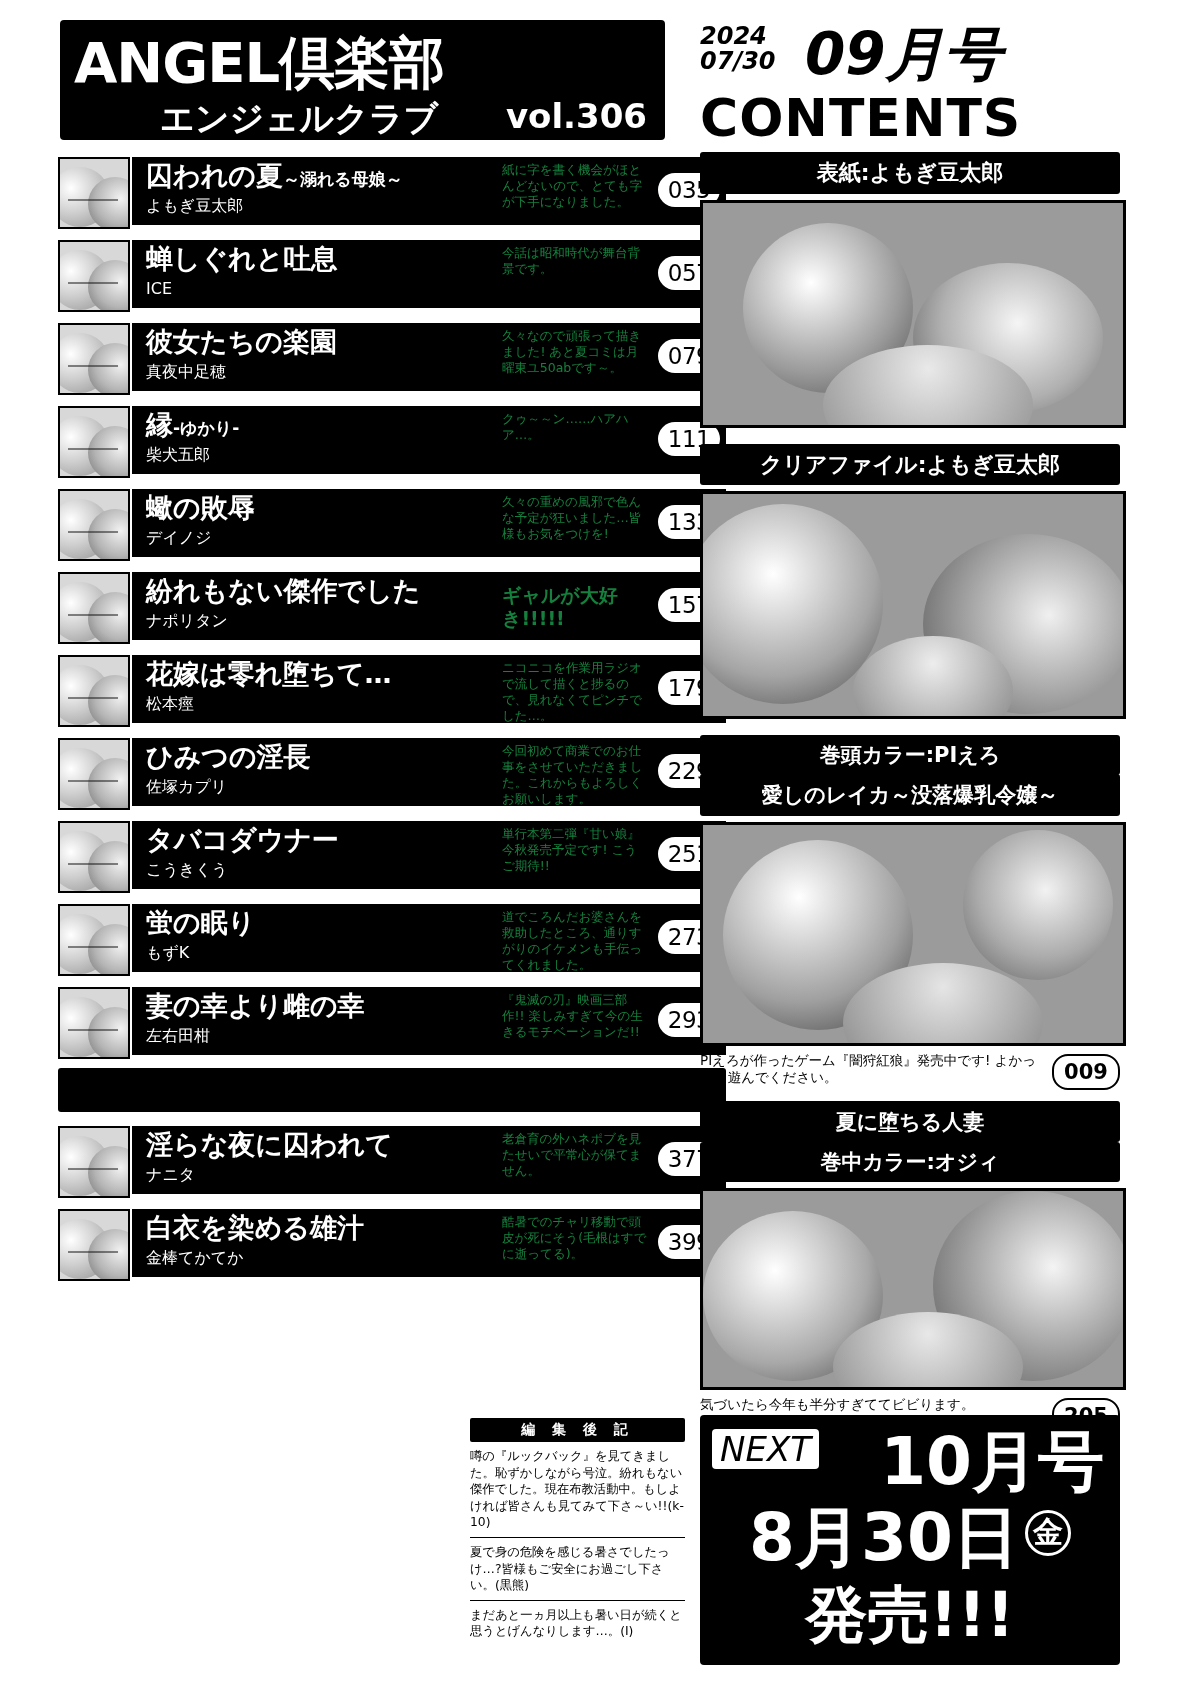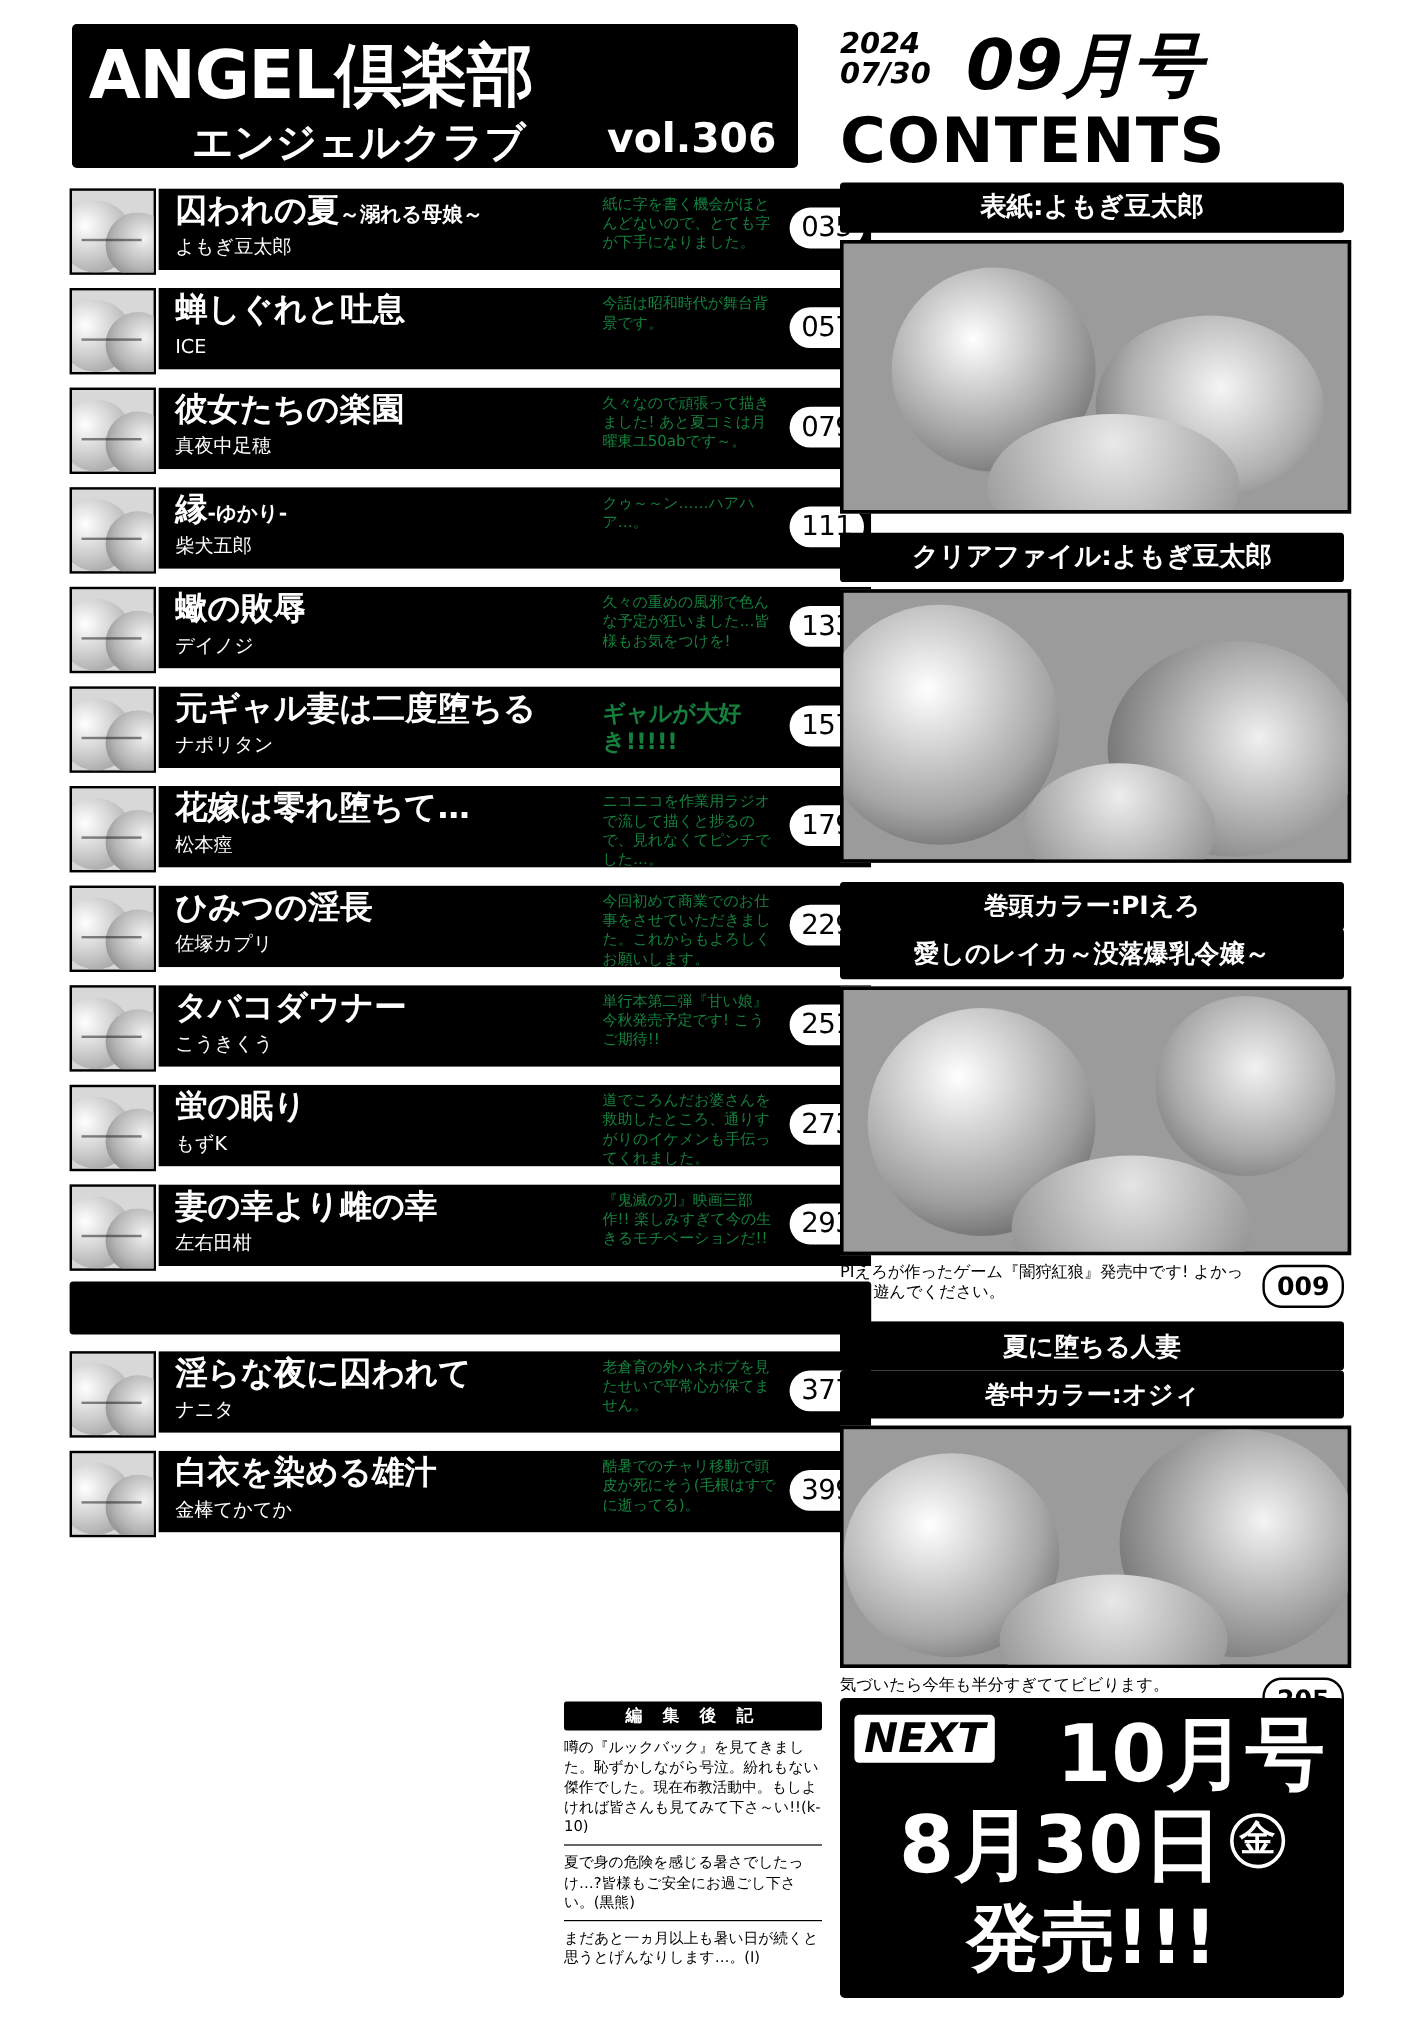--- a/index.html
+++ b/index.html
@@ -61,21 +61,21 @@
   .credits{margin-top:10px;font-size:12.5px;line-height:1.45;}
   .credits .dm{font-size:12.5px;}
   .disclaim{margin-top:8px;font-size:11.5px;line-height:1.42;}
   .copy{margin-top:6px;font-size:12px;}
   .hpbar{margin-top:8px;background:#000;color:#fff;font-size:14px;font-weight:bold;padding:5px 8px;
          border-radius:3px;white-space:nowrap;}
 
   
   .nextblk{position:absolute;left:700px;top:1415px;width:420px;height:250px;background:#000;color:#fff;
            border-radius:4px;overflow:hidden;}
-  .next-tag{position:absolute;left:12px;top:14px;font-size:34px;font-weight:bold;font-style:italic;
+  .next-tag{position:absolute;left:12px;top:14px;font-size:34px;font-weight:normal;font-style:italic;
             background:#fff;color:#000;padding:0 8px;border-radius:4px;}
   .next-month{position:absolute;right:16px;top:2px;font-size:66px;font-weight:bold;white-space:nowrap;}
   .next-date{position:absolute;left:0;right:0;top:78px;text-align:center;font-size:66px;font-weight:bold;white-space:nowrap;}
   .next-date .fri{display:inline-block;font-size:30px;border:3px solid #fff;border-radius:50%;width:40px;height:40px;
                   line-height:38px;text-align:center;vertical-align:18px;margin-left:6px;}
   .next-rel{position:absolute;left:0;right:0;top:158px;text-align:center;font-size:62px;font-weight:bold;}
 
   
   .post{position:absolute;left:470px;top:1418px;width:215px;}
   .post-title{background:#000;color:#fff;text-align:center;font-size:14px;font-weight:bold;letter-spacing:6px;
@@ -185,21 +185,21 @@
         </div>
         <div class="row">
           <div class="thumb">
             <div class="f1"></div>
             <div class="f2"></div>
             <div class="ln"></div>
           </div>
           <div class="bar"></div>
           <div class="bar-inner">
             <div class="title-wrap">
-              <div class="t-main"><span class="tt">元ギャル妻は二度堕ちる</span><span class="sm"></span></div>
+              <div class="t-main"><span class="tt">紛れもない傑作でした</span><span class="sm"></span></div>
               <div class="t-author">ナポリタン</div>
             </div>
             <div class="note big">ギャルが大好き!!!!!</div>
             <div class="pg">157</div>
           </div>
         </div>
         <div class="row">
           <div class="thumb">
             <div class="f1"></div>
             <div class="f2"></div>

